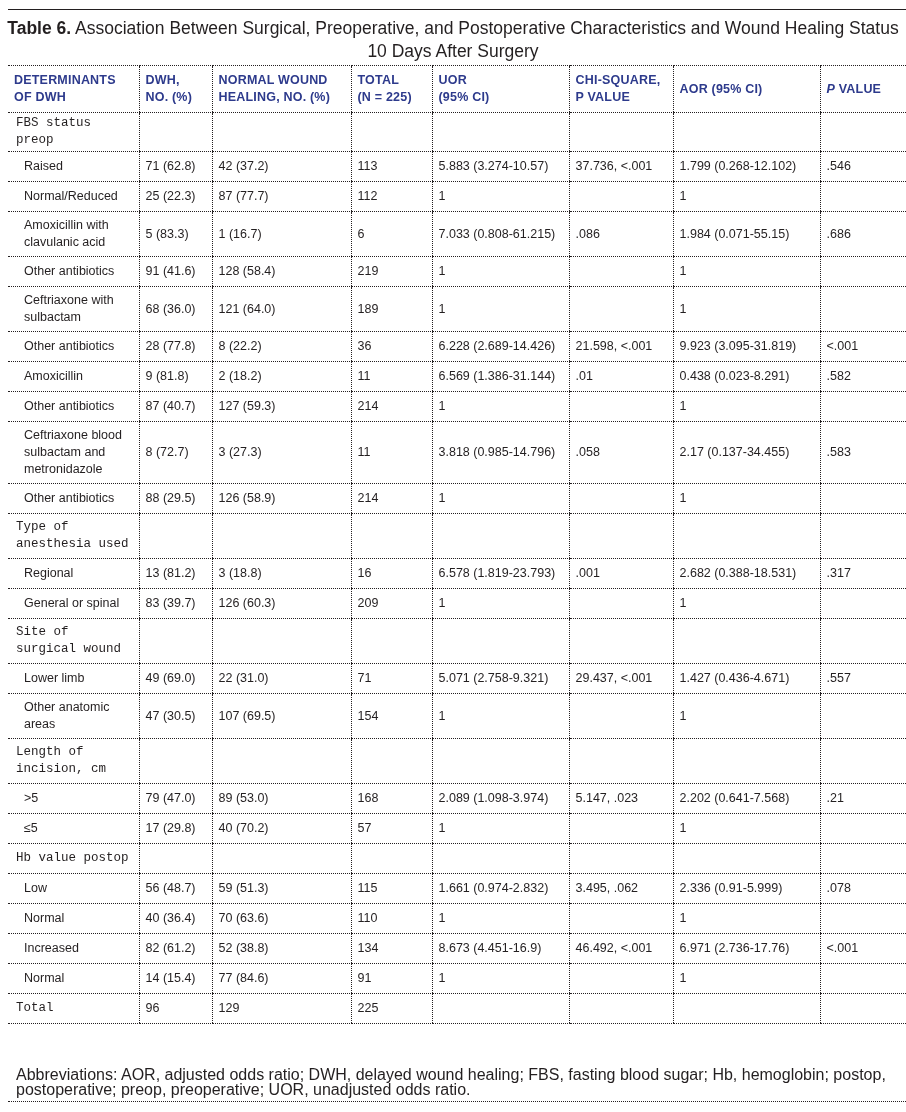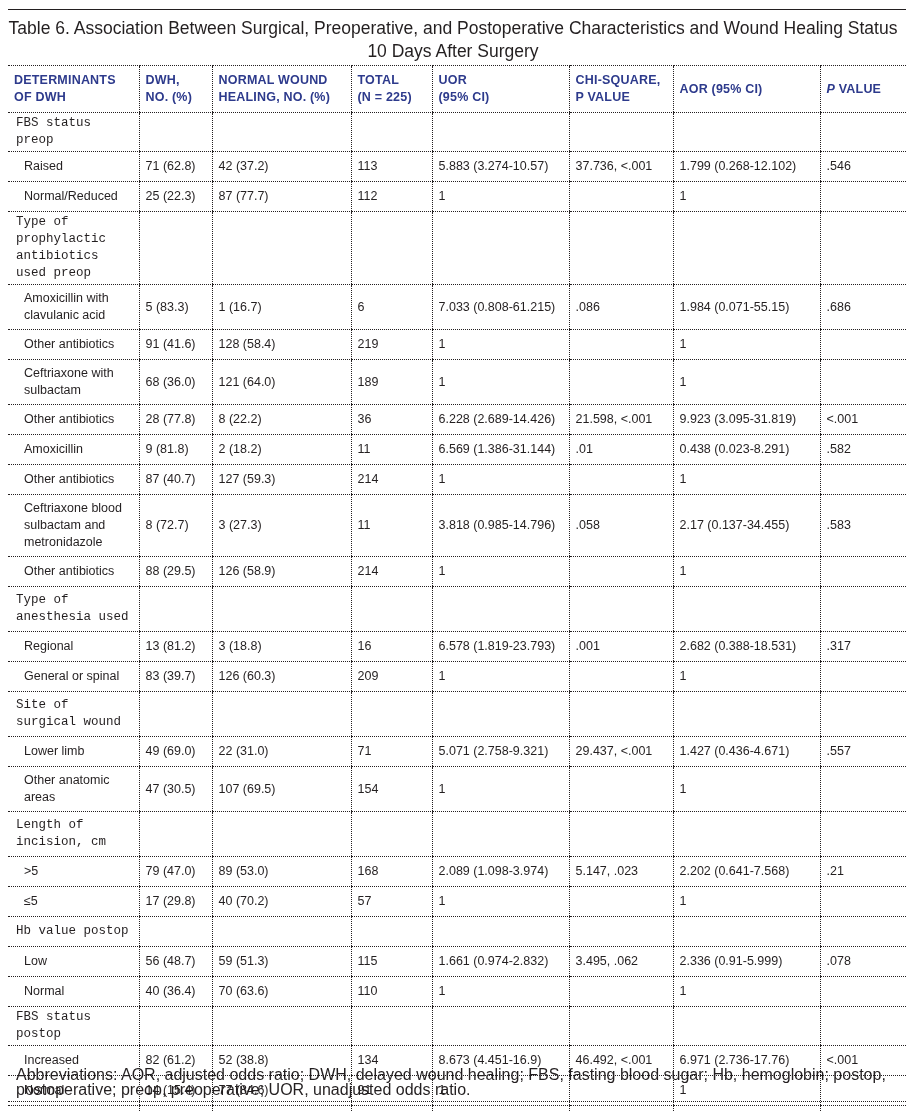--- a/index.html
+++ b/index.html
@@ -1,19 +1,19 @@
 <!DOCTYPE html>
 <html><head>
 <meta charset="utf-8">
 <style>
   html, body { margin: 0; padding: 0; background: #ffffff; }
   body { width: 906px; height: 1112px; position: relative; font-family: "Liberation Sans", "DejaVu Sans", sans-serif; color: #231f20; overflow: hidden; }
   .top-rule { position: absolute; left: 8px; right: 0; top: 9px; border-top: 1.5px solid #231f20; }
   .title { position: absolute; left: 0; right: 0; top: 17px; text-align: center; font-size: 17.5px; line-height: 23px; color: #231f20; }
-  .title b { font-weight: normal; margin-top: 48px; }
+  .title b { font-weight: bold; margin-top: 48px; }
   table { position: absolute; left: 8px; top: 65px; width: 898px; border-collapse: collapse; table-layout: fixed; font-size: 12.5px; }
   th, td { border-top: 1px dotted #231f20; border-bottom: 1px dotted #231f20; border-left: 1px dotted #231f20; vertical-align: middle; text-align: left; padding: 2px 6px; line-height: 17px; }
   th:first-child, td:first-child { border-left: none; }
   th { color: #2d3a8c; font-weight: bold; font-size: 12.5px; letter-spacing: 0.2px; height: 42px; vertical-align: middle; }
   th i { font-style: italic; }
   td { color: #231f20; height: 25px; }
   td.cat { padding-left: 8px; font-family: Liberation Mono, monospace; }
   td.sub { padding-left: 16px; }
   tr.tall td { height: 40px; }
   tr.tall3 td { height: 57px; }
@@ -76,30 +76,20 @@
       <tr>
         <td class="sub">Normal/Reduced</td>
         <td>25 (22.3)</td>
         <td>87 (77.7)</td>
         <td>112</td>
         <td>1</td>
         <td></td>
         <td>1</td>
         <td></td>
       </tr>
-      <tr class="tall3">
-        <td class="cat">Type of prophylactic antibiotics used preop</td>
-        <td></td>
-        <td></td>
-        <td></td>
-        <td></td>
-        <td></td>
-        <td></td>
-        <td></td>
-      </tr>
       <tr class="tall">
         <td class="sub">Amoxicillin with clavulanic acid</td>
         <td>5 (83.3)</td>
         <td>1 (16.7)</td>
         <td>6</td>
         <td>7.033 (0.808-61.215)</td>
         <td>.086</td>
         <td>1.984 (0.071-55.15)</td>
         <td>.686</td>
       </tr>
@@ -287,30 +277,20 @@
         <td class="sub">Normal</td>
         <td>40 (36.4)</td>
         <td>70 (63.6)</td>
         <td>110</td>
         <td>1</td>
         <td></td>
         <td>1</td>
         <td></td>
       </tr>
       <tr>
-        <td class="cat">FBS status postop</td>
-        <td></td>
-        <td></td>
-        <td></td>
-        <td></td>
-        <td></td>
-        <td></td>
-        <td></td>
-      </tr>
-      <tr>
         <td class="sub">Increased</td>
         <td>82 (61.2)</td>
         <td>52 (38.8)</td>
         <td>134</td>
         <td>8.673 (4.451-16.9)</td>
         <td>46.492, &lt;.001</td>
         <td>6.971 (2.736-17.76)</td>
         <td>&lt;.001</td>
       </tr>
       <tr>

